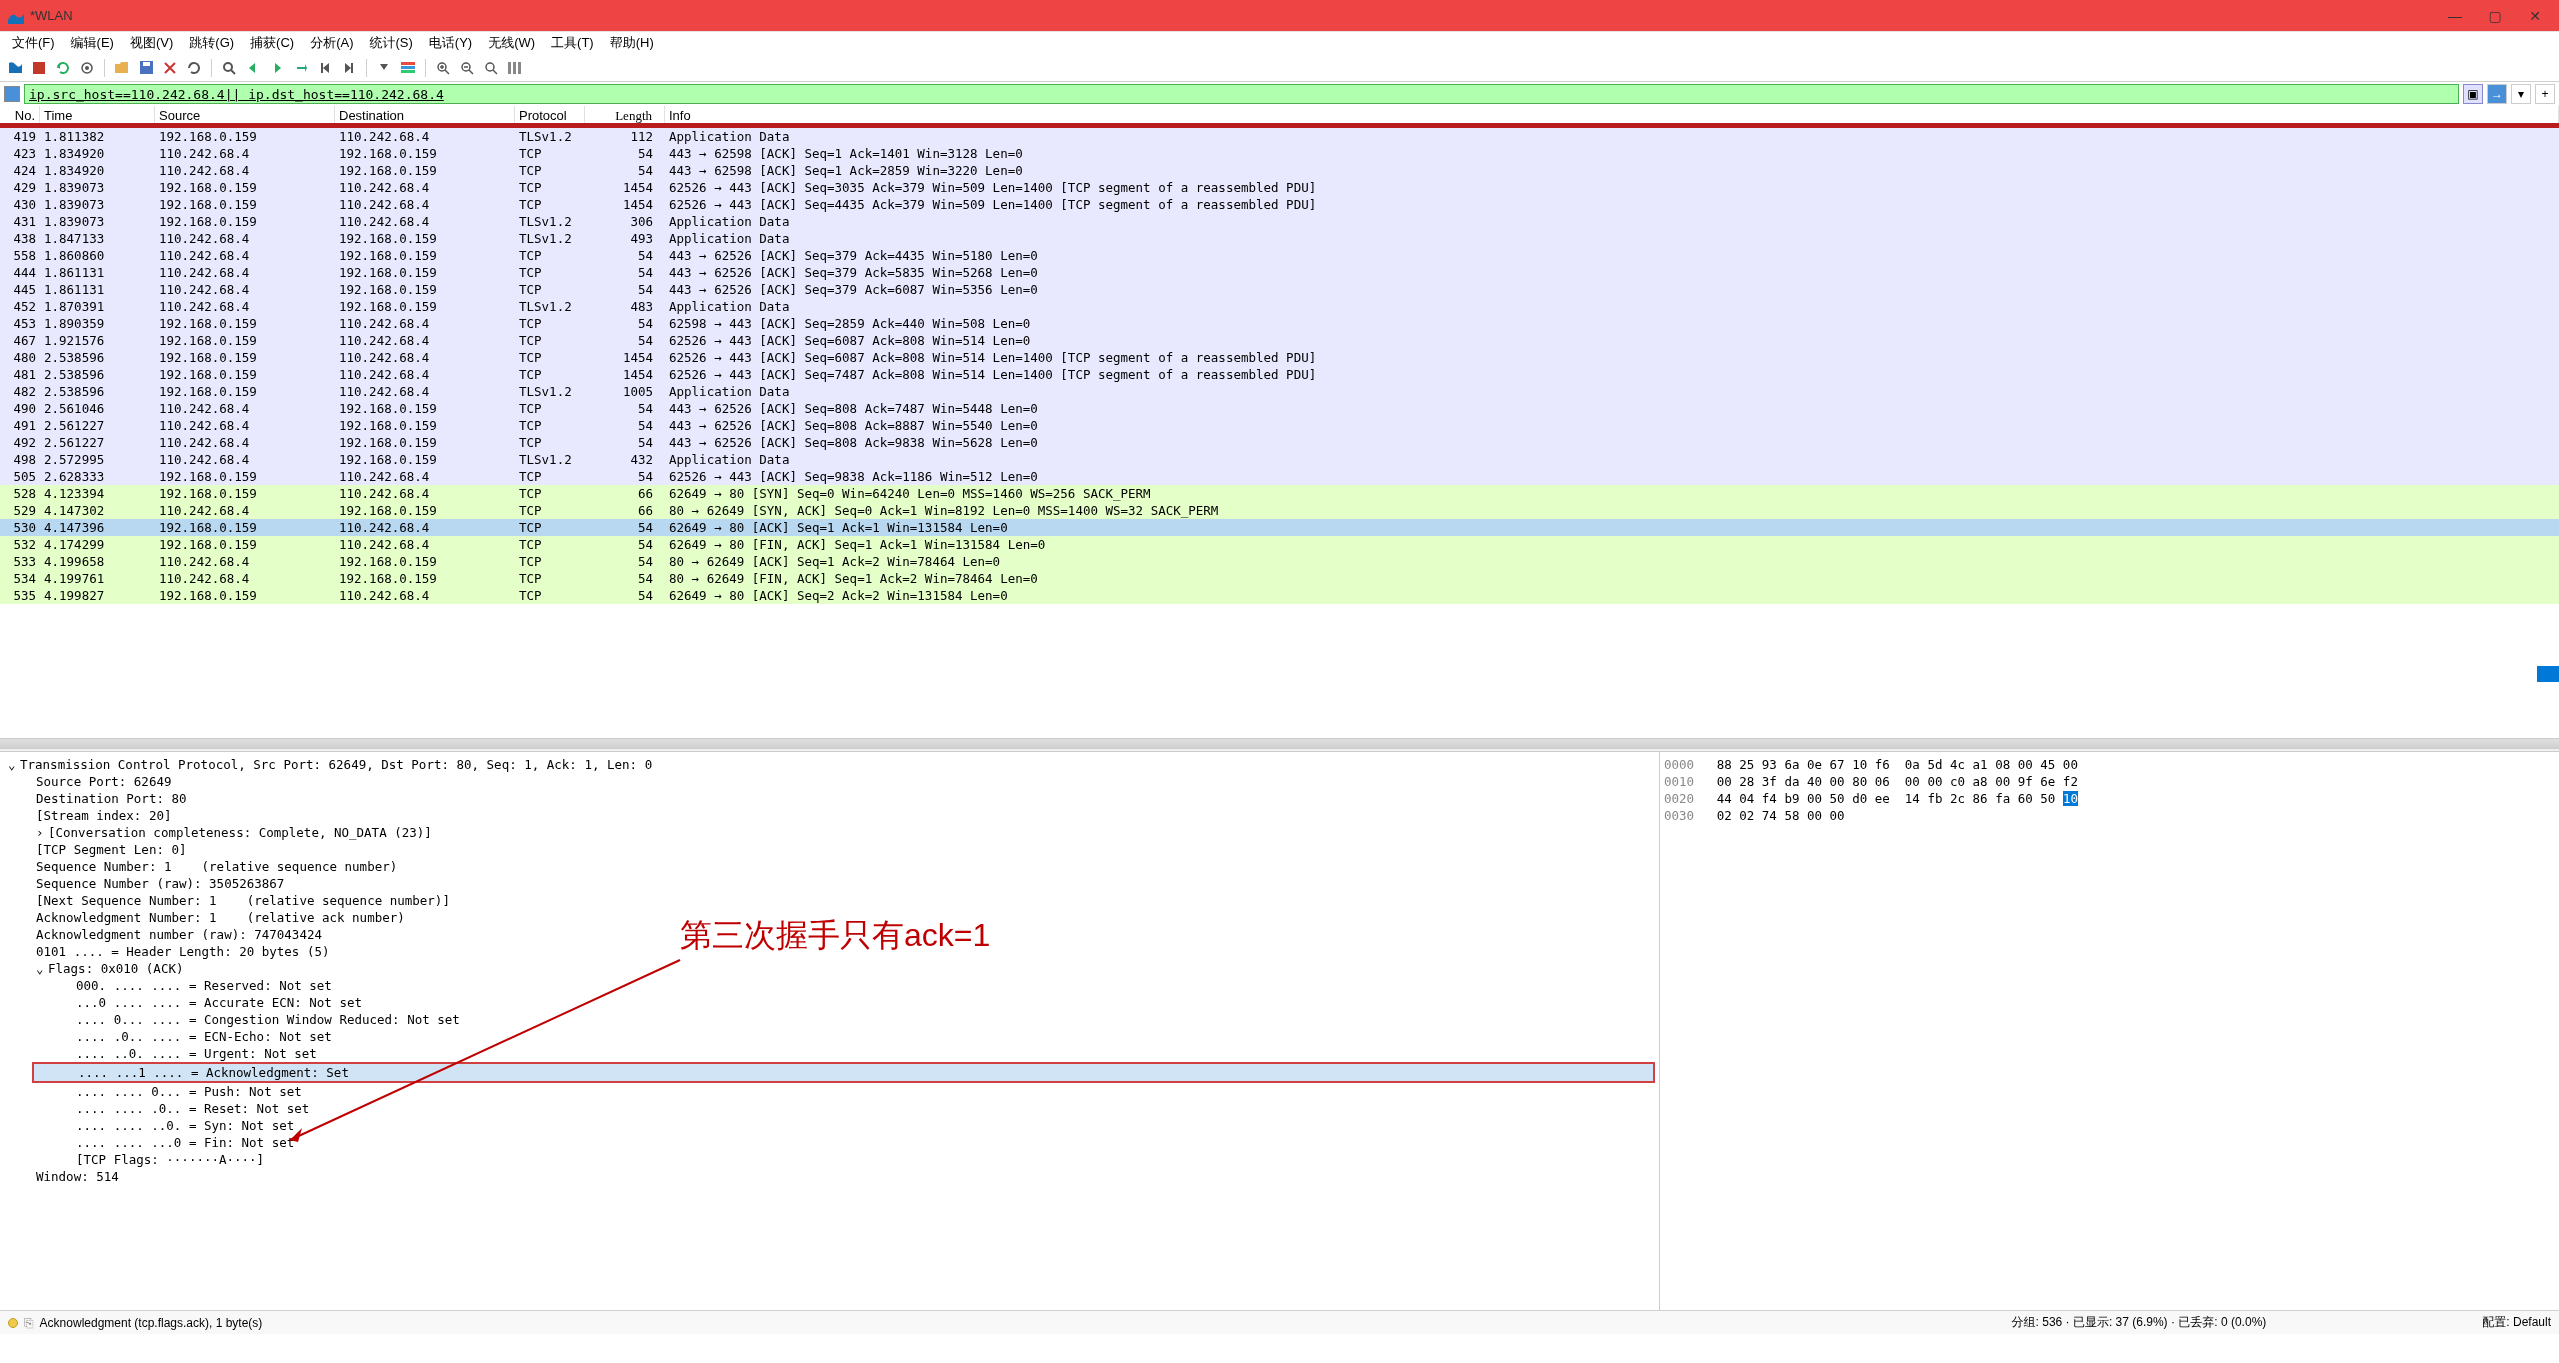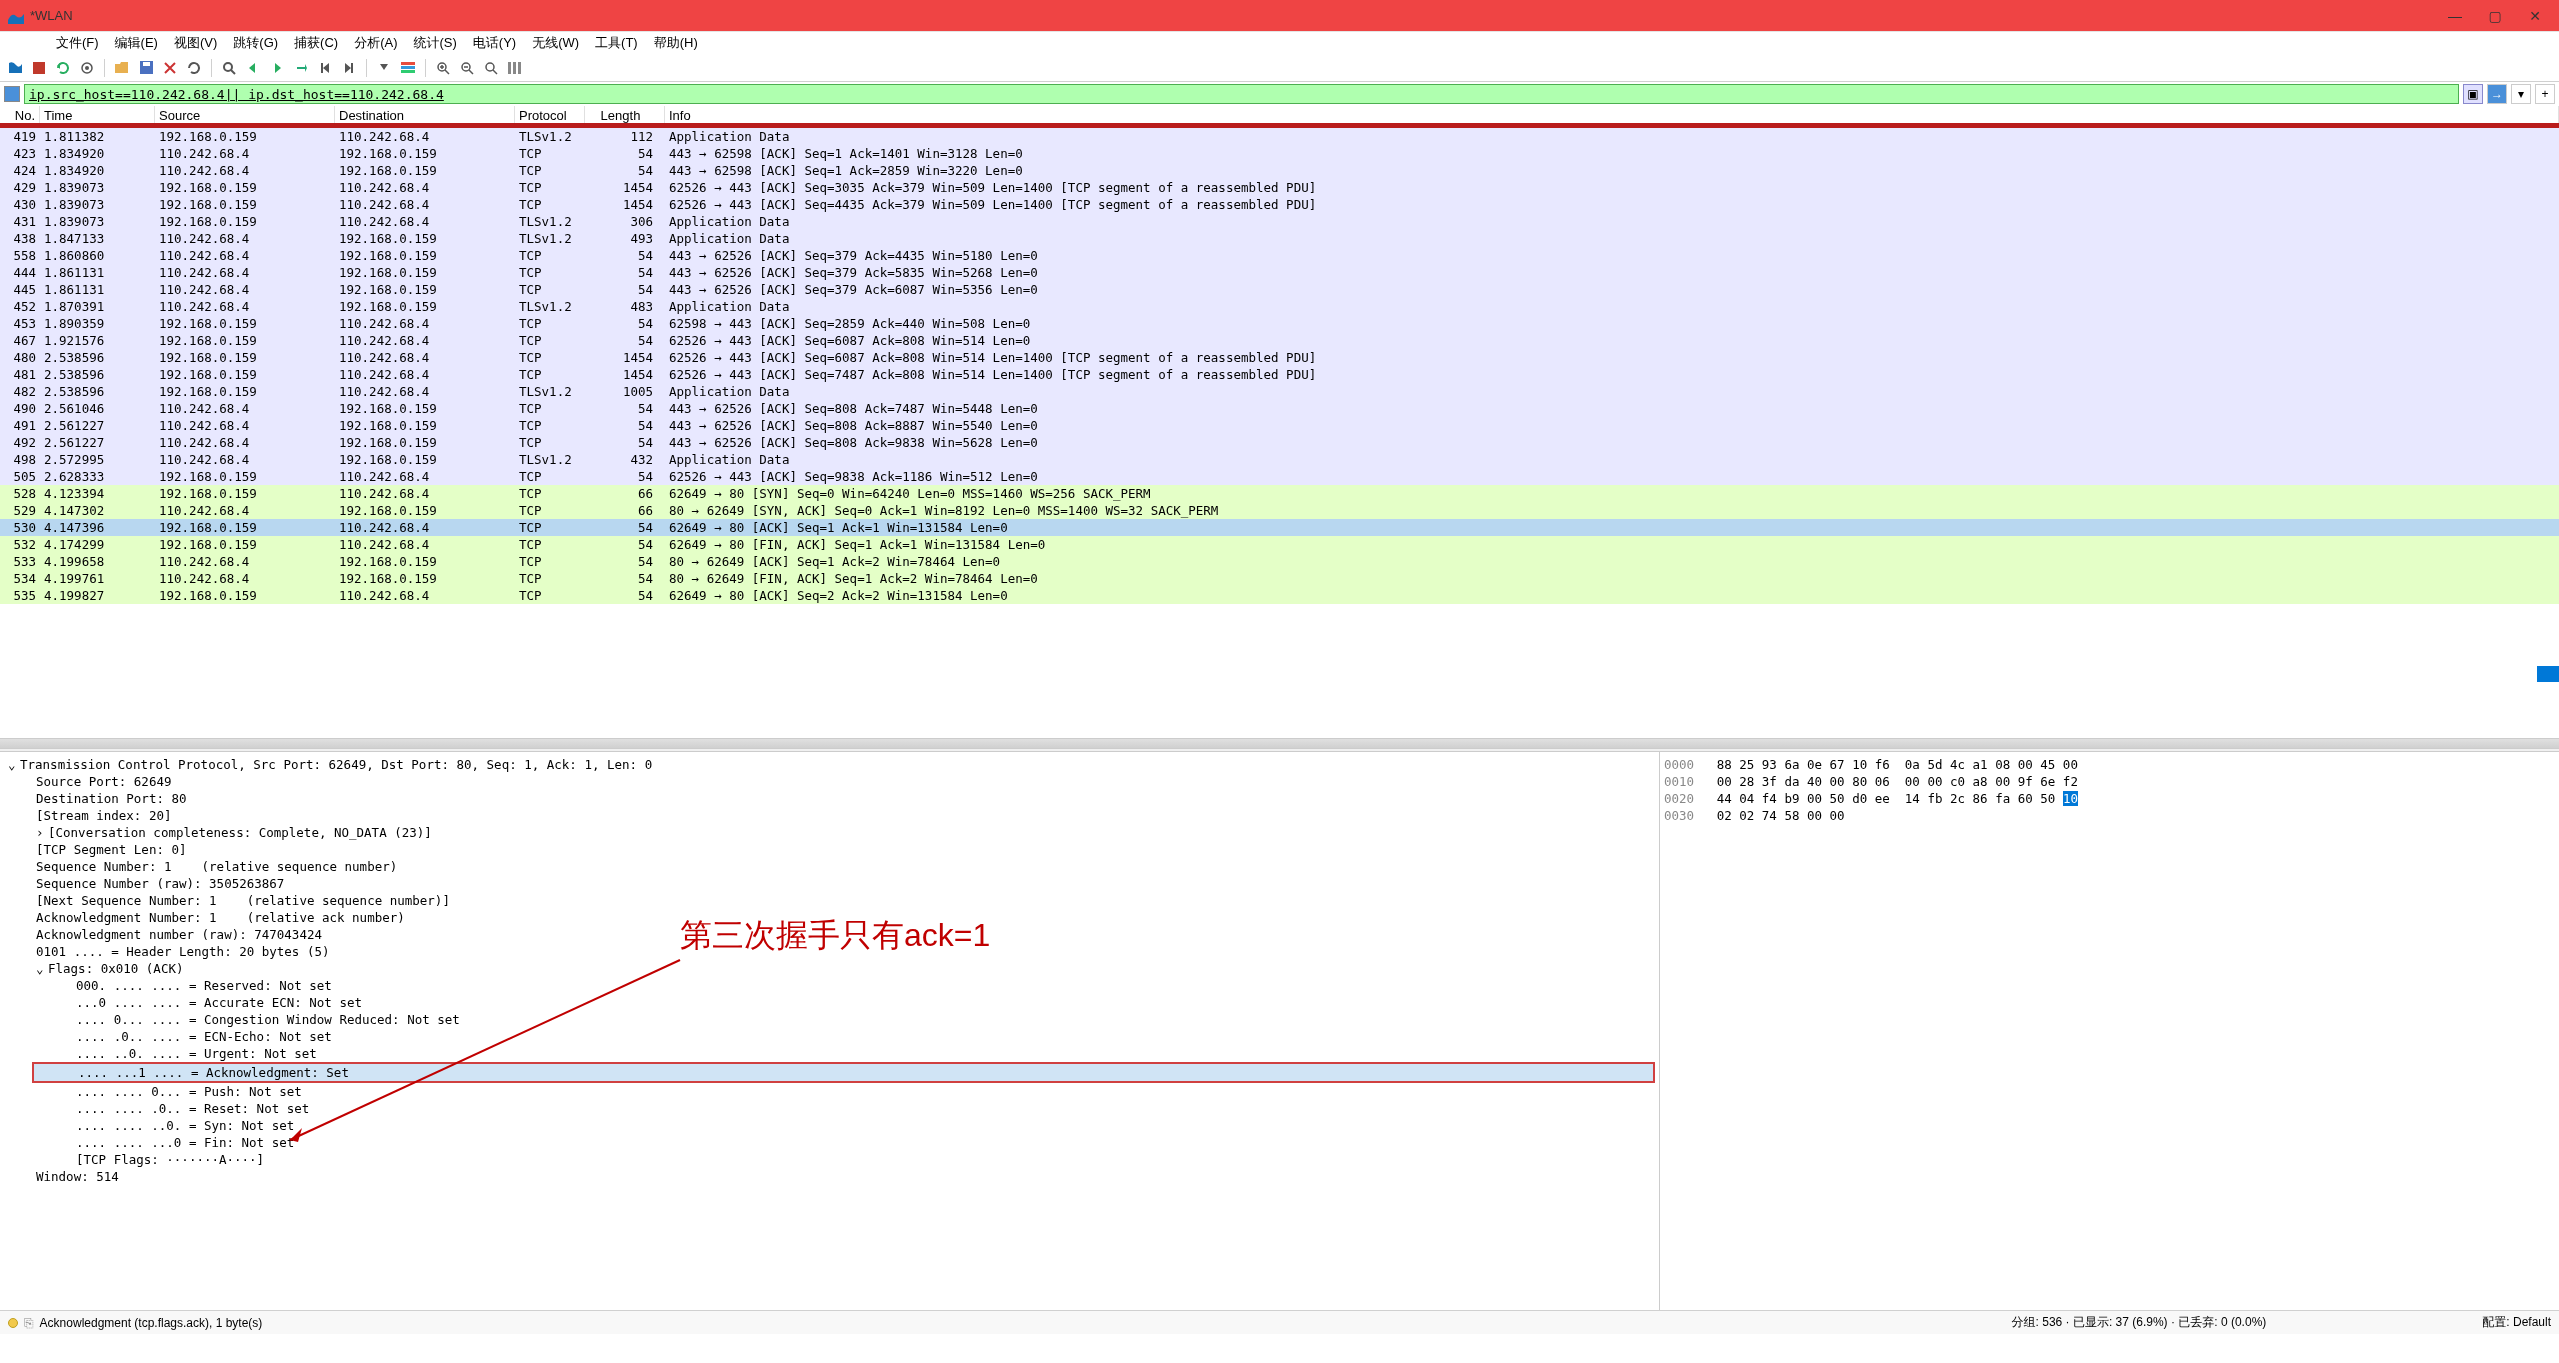--- a/index.html
+++ b/index.html
@@ -2,21 +2,21 @@
 <html><head>
 <meta charset="utf-8">
 <style>
 * { margin: 0; padding: 0; box-sizing: border-box; }
 body { font-family: "Segoe UI", Tahoma, sans-serif; font-size: 12px; background: #fff; overflow: hidden; width: 2559px; height: 1363px; position: relative; }
 .titlebar { height: 32px; background: #ef4444; display: flex; align-items: center; padding: 0 8px; border-bottom: 1px solid #e5e5e5; }
 .titlebar .logo { width: 16px; height: 16px; margin-right: 6px; }
 .titlebar .title { flex: 1; font-size: 13px; color: #333; }
 .titlebar .winbtns { display: flex; gap: 24px; padding-right: 8px; }
 .titlebar .winbtn { width: 16px; height: 16px; display: inline-flex; align-items: center; justify-content: center; color: #333; font-size: 14px; cursor: pointer; }
-.menubar { height: 22px; background: #fff; display: flex; padding: 0 4px; font-size: 13px; margin-left: 44px; }
+.menubar { height: 22px; background: #fff; display: flex; padding: 0 4px; font-size: 13px; }
 .menubar .menuitem { padding: 2px 8px; cursor: pointer; }
 .toolbar { height: 28px; background: #fff; border-bottom: 1px solid #d0d0d0; display: flex; align-items: center; padding: 0 4px; gap: 2px; }
 .toolbar .tb { width: 22px; height: 22px; display: inline-flex; align-items: center; justify-content: center; border: 1px solid transparent; cursor: pointer; }
 .toolbar .sep { width: 1px; height: 18px; background: #d0d0d0; margin: 0 4px; }
 .filterbar { height: 24px; display: flex; align-items: center; padding: 2px 4px; gap: 4px; }
 .filterbar .bookmark { width: 16px; height: 16px; background: #4a90d9; border: 1px solid #888; }
 .filterbar input { flex: 1; background: #afffaf; border: 1px solid #4caf50; padding: 2px 4px; font-size: 13px; font-family: monospace; height: 20px; text-decoration: underline; }
 .filterbar .fbtn { width: 20px; height: 20px; display: inline-flex; align-items: center; justify-content: center; border: 1px solid #ccc; cursor: pointer; }
 .packet-list { height: 632px; overflow: hidden; position: relative; }
 .packet-headers { height: 22px; display: flex; background: #fff; border-bottom: 5px solid #b91c1c; font-size: 13px; }
@@ -212,21 +212,21 @@
   <span class="fbtn">+</span>
 </div>
 
 <div class="packet-list">
   <div class="packet-headers">
     <div class="col c-no">No.</div>
     <div class="col c-time">Time</div>
     <div class="col c-src">Source</div>
     <div class="col c-dst">Destination</div>
     <div class="col c-proto">Protocol</div>
-    <div class="col c-len" style="text-align:center;">Length</div>
+    <div class="col c-len" style="text-align:right;font-family:Liberation Serif, serif;">Length</div>
     <div class="col c-info">Info</div>
   </div>
   <div class="packet-rows" id="packet-rows">
       <div class="packet-row row-lavender">
         <span class="c c-no">419</span>
         <span class="c c-time">1.811382</span>
         <span class="c c-src">192.168.0.159</span>
         <span class="c c-dst">110.242.68.4</span>
         <span class="c c-proto">TLSv1.2</span>
         <span class="c c-len">112</span>

